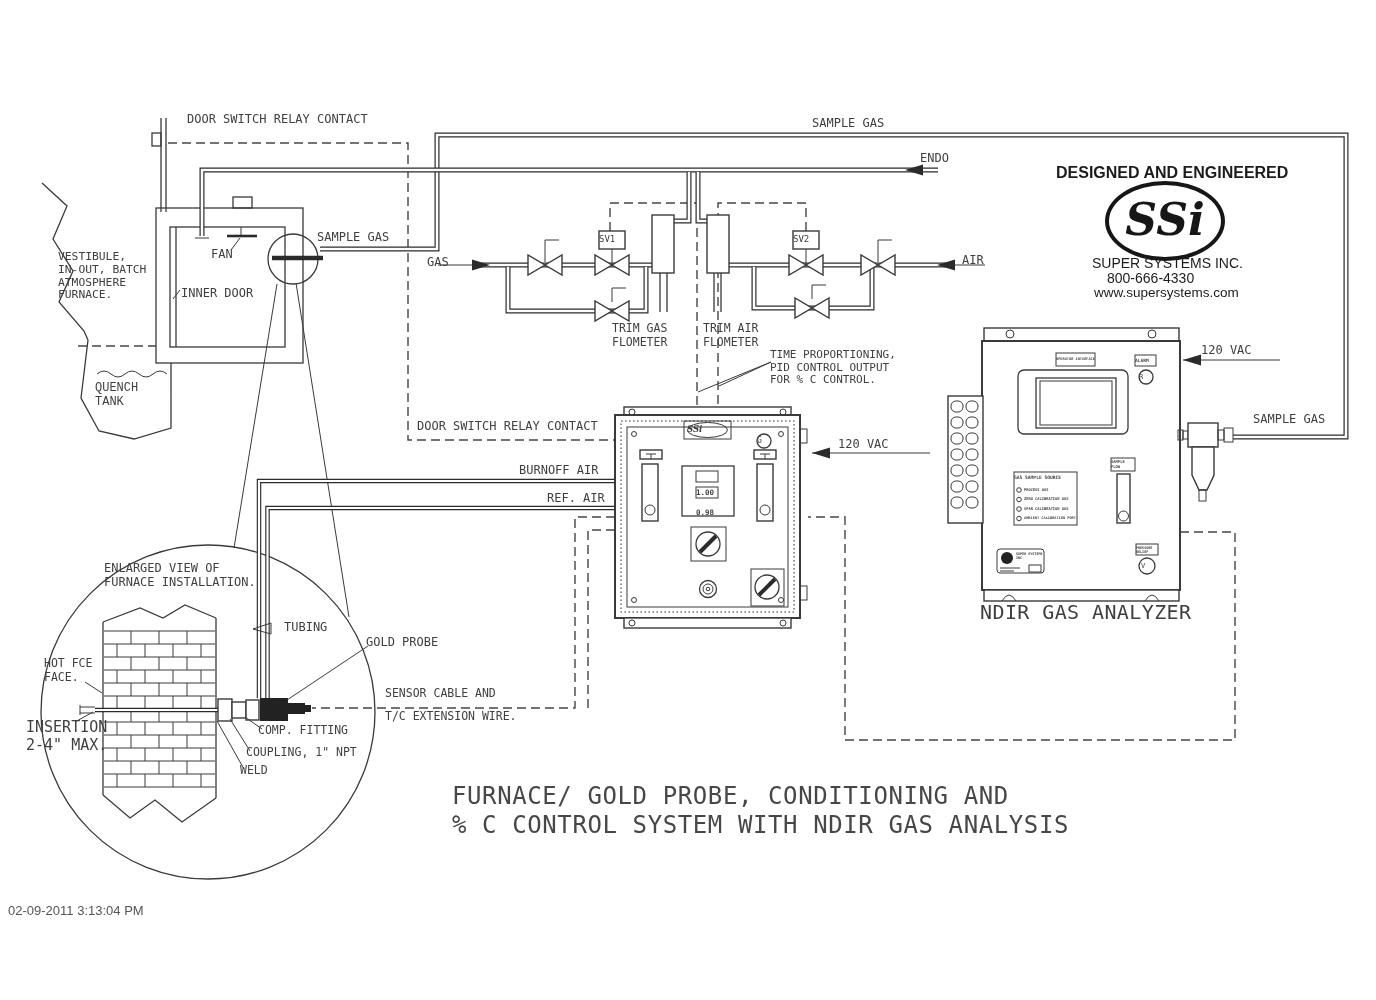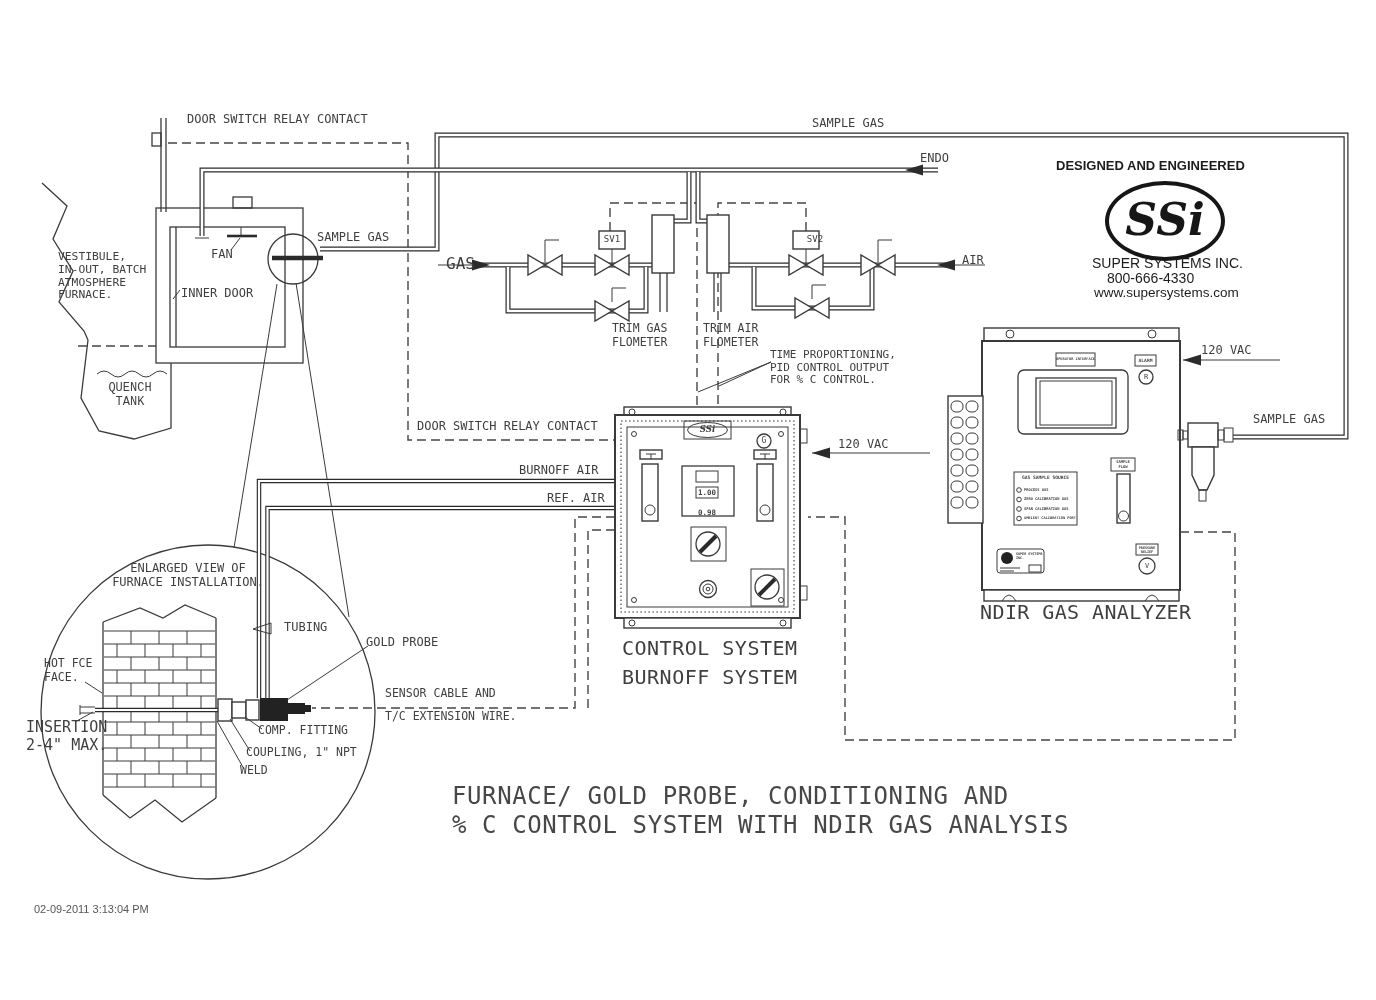--- a/index.html
+++ b/index.html
@@ -1,21 +1,21 @@
 <!DOCTYPE html>
 <html><head>
 <meta charset="utf-8">
 <style>
   html,body{margin:0;padding:0;background:#fff;}
   .page{position:relative;width:1376px;height:1000px;background:#fff;overflow:hidden;
         font-family:"DejaVu Sans Mono",monospace;}
   svg{position:absolute;left:0;top:0;}
   .lbl{position:absolute;color:#3f3f3f;white-space:pre;line-height:1.18;
        font-family:"DejaVu Sans Mono",monospace;}
-  .c{text-align:center;}
+  .c{text-align:left;}
   .sans{font-family:"Liberation Sans",sans-serif;}
   .bold{font-weight:bold;}
   .logo-oval{position:absolute;left:1105px;top:181px;width:112px;height:72px;
        border:4px solid #161616;border-radius:50%;display:flex;align-items:center;justify-content:center;}
   .logo-oval span{font-family:"DejaVu Serif",serif;font-style:italic;font-weight:bold;
        font-size:44px;color:#161616;transform:translateY(-2px);}
   .ln{stroke:#3a3a3a;stroke-width:1.3;fill:none;}
   .thin{stroke:#3a3a3a;stroke-width:1;fill:none;}
   .dash{stroke:#454545;stroke-width:1.4;fill:none;stroke-dasharray:9 5;}
   .stip{stroke:#3a3a3a;stroke-width:1.1;fill:none;stroke-dasharray:1.6 2.4;}
@@ -277,38 +277,36 @@
 <div class="lbl" style="left:58px;top:251px;font-size:11.3px;line-height:1.13;">VESTIBULE,
 IN-OUT, BATCH
 ATMOSPHERE
 FURNACE.</div>
 <div class="lbl" style="left:211px;top:247px;font-size:12px;">FAN</div>
 <div class="lbl" style="left:181px;top:286px;font-size:12px;">INNER DOOR</div>
 <div class="lbl" style="left:317px;top:230px;font-size:12px;">SAMPLE GAS</div>
 <div class="lbl c" style="left:95px;top:381px;width:70px;font-size:12px;font-family:Liberation Mono, monospace;">QUENCH
 TANK</div>
 
-<div class="lbl" style="left:446px;top:255px;font-size:16px;">GAS</div>
+<div class="lbl" style="left:427px;top:255px;font-size:12px;">GAS</div>
 <div class="lbl" style="left:962px;top:253px;font-size:12px;">AIR</div>
 <div class="lbl c" style="left:599px;top:234px;width:26px;font-size:9px;">SV1</div>
 <div class="lbl c" style="left:793px;top:234px;width:44px;font-size:9px;">SV2</div>
 <div class="lbl" style="left:612px;top:322px;font-size:11.5px;">TRIM GAS
 FLOMETER</div>
 <div class="lbl" style="left:703px;top:322px;font-size:11.5px;">TRIM AIR
 FLOMETER</div>
 <div class="lbl" style="left:770px;top:349px;font-size:11px;line-height:1.15;">TIME PROPORTIONING,
 PID CONTROL OUTPUT
 FOR % C CONTROL.</div>
 
 <div class="lbl" style="left:417px;top:419px;font-size:12px;">DOOR SWITCH RELAY CONTACT</div>
 <div class="lbl" style="left:838px;top:437px;font-size:12px;">120 VAC</div>
 <div class="lbl" style="left:519px;top:463px;font-size:12px;">BURNOFF AIR</div>
 <div class="lbl" style="left:547px;top:491px;font-size:12px;">REF. AIR</div>
-<div class="lbl" style="left:622px;top:634px;font-size:20px;line-height:1.43;letter-spacing:0.5px;">CONTROL SYSTEM
-BURNOFF SYSTEM</div>
 <div class="lbl c" style="left:687px;top:424px;width:41px;font-size:8.5px;font-style:italic;font-weight:bold;font-family:'DejaVu Serif',serif;">SSi</div>
 <div class="lbl c" style="left:757px;top:435.5px;width:14px;font-size:8px;">G</div>
 <div class="lbl c bold" style="left:696px;top:473px;width:22px;font-size:7.5px;margin-top:36px;">0.98</div>
 <div class="lbl c bold" style="left:696px;top:489px;width:22px;font-size:7.5px;">1.00</div>
 
 <div class="lbl" style="left:980px;top:601px;font-size:20px;letter-spacing:0.4px;">NDIR GAS ANALYZER</div>
 <div class="lbl" style="left:1201px;top:343px;font-size:12px;">120 VAC</div>
 <div class="lbl" style="left:1253px;top:412px;font-size:12px;">SAMPLE GAS</div>
 <div class="lbl c bold" style="left:1056px;top:356.5px;width:39px;font-size:3.6px;">OPERATOR INTERFACE</div>
 <div class="lbl c bold" style="left:1135px;top:357.5px;width:21px;font-size:4.6px;">ALARM</div>
@@ -319,21 +317,21 @@
 <div class="lbl bold" style="left:1024px;top:506.5px;font-size:3.7px;">SPAN CALIBRATION GAS</div>
 <div class="lbl bold" style="left:1024px;top:516px;font-size:3.6px;">AMBIENT CALIBRATION PORT</div>
 <div class="lbl c bold" style="left:1111px;top:460px;width:24px;font-size:3.8px;line-height:1.3;">SAMPLE
 FLOW</div>
 <div class="lbl c bold" style="left:1136px;top:546px;width:22px;font-size:3.4px;line-height:1.3;">PRESSURE
 RELIEF</div>
 <div class="lbl c" style="left:1141px;top:561.5px;width:12px;font-size:7px;">V</div>
 <div class="lbl bold" style="left:1016px;top:552px;font-size:3.4px;line-height:1.3;">SUPER SYSTEMS
 INC.</div>
 
-<div class="lbl sans bold" style="left:1056px;top:158px;font-size:13px;color:#1c1c1c;">DESIGNED AND ENGINEERED</div>
+<div class="lbl sans bold" style="left:1056px;top:164px;font-size:16px;color:#1c1c1c;">DESIGNED AND ENGINEERED</div>
 <div class="logo-oval">
       <span>SSi</span>
     </div>
 <div class="lbl sans" style="left:1092px;top:255px;font-size:14px;color:#1c1c1c;">SUPER SYSTEMS INC.</div>
 <div class="lbl sans" style="left:1107px;top:270px;font-size:14px;color:#1c1c1c;">800-666-4330</div>
 <div class="lbl sans" style="left:1094px;top:285px;font-size:13.5px;color:#1c1c1c;">www.supersystems.com</div>
 
 <div class="lbl c" style="left:104px;top:561px;width:168px;font-size:12px;">ENLARGED VIEW OF
 FURNACE INSTALLATION.</div>
 <div class="lbl" style="left:284px;top:620px;font-size:12px;">TUBING</div>
@@ -343,15 +341,15 @@
 <div class="lbl" style="left:26px;top:719px;font-size:15px;">INSERTION
 2-4" MAX.</div>
 <div class="lbl" style="left:258px;top:724px;font-size:11.5px;">COMP. FITTING</div>
 <div class="lbl" style="left:246px;top:746px;font-size:11.5px;">COUPLING, 1" NPT</div>
 <div class="lbl" style="left:240px;top:764px;font-size:11.5px;">WELD</div>
 <div class="lbl" style="left:385px;top:687px;font-size:11.5px;">SENSOR CABLE AND</div>
 <div class="lbl" style="left:385px;top:710px;font-size:11.5px;">T/C EXTENSION WIRE.</div>
 
 <div class="lbl" style="left:452px;top:782px;font-size:24px;letter-spacing:0.6px;color:#474747;">FURNACE/ GOLD PROBE, CONDITIONING AND</div>
 <div class="lbl" style="left:452px;top:811px;font-size:24px;letter-spacing:0.6px;color:#474747;">% C CONTROL SYSTEM WITH NDIR GAS ANALYSIS</div>
-<div class="lbl sans" style="left:34px;top:903px;font-size:11px;color:#555;">02-09-2011 3:13:04 PM</div>
+<div class="lbl sans" style="left:8px;top:903px;font-size:13px;color:#555;">02-09-2011 3:13:04 PM</div>
 
 </div>
 
 </body></html>

